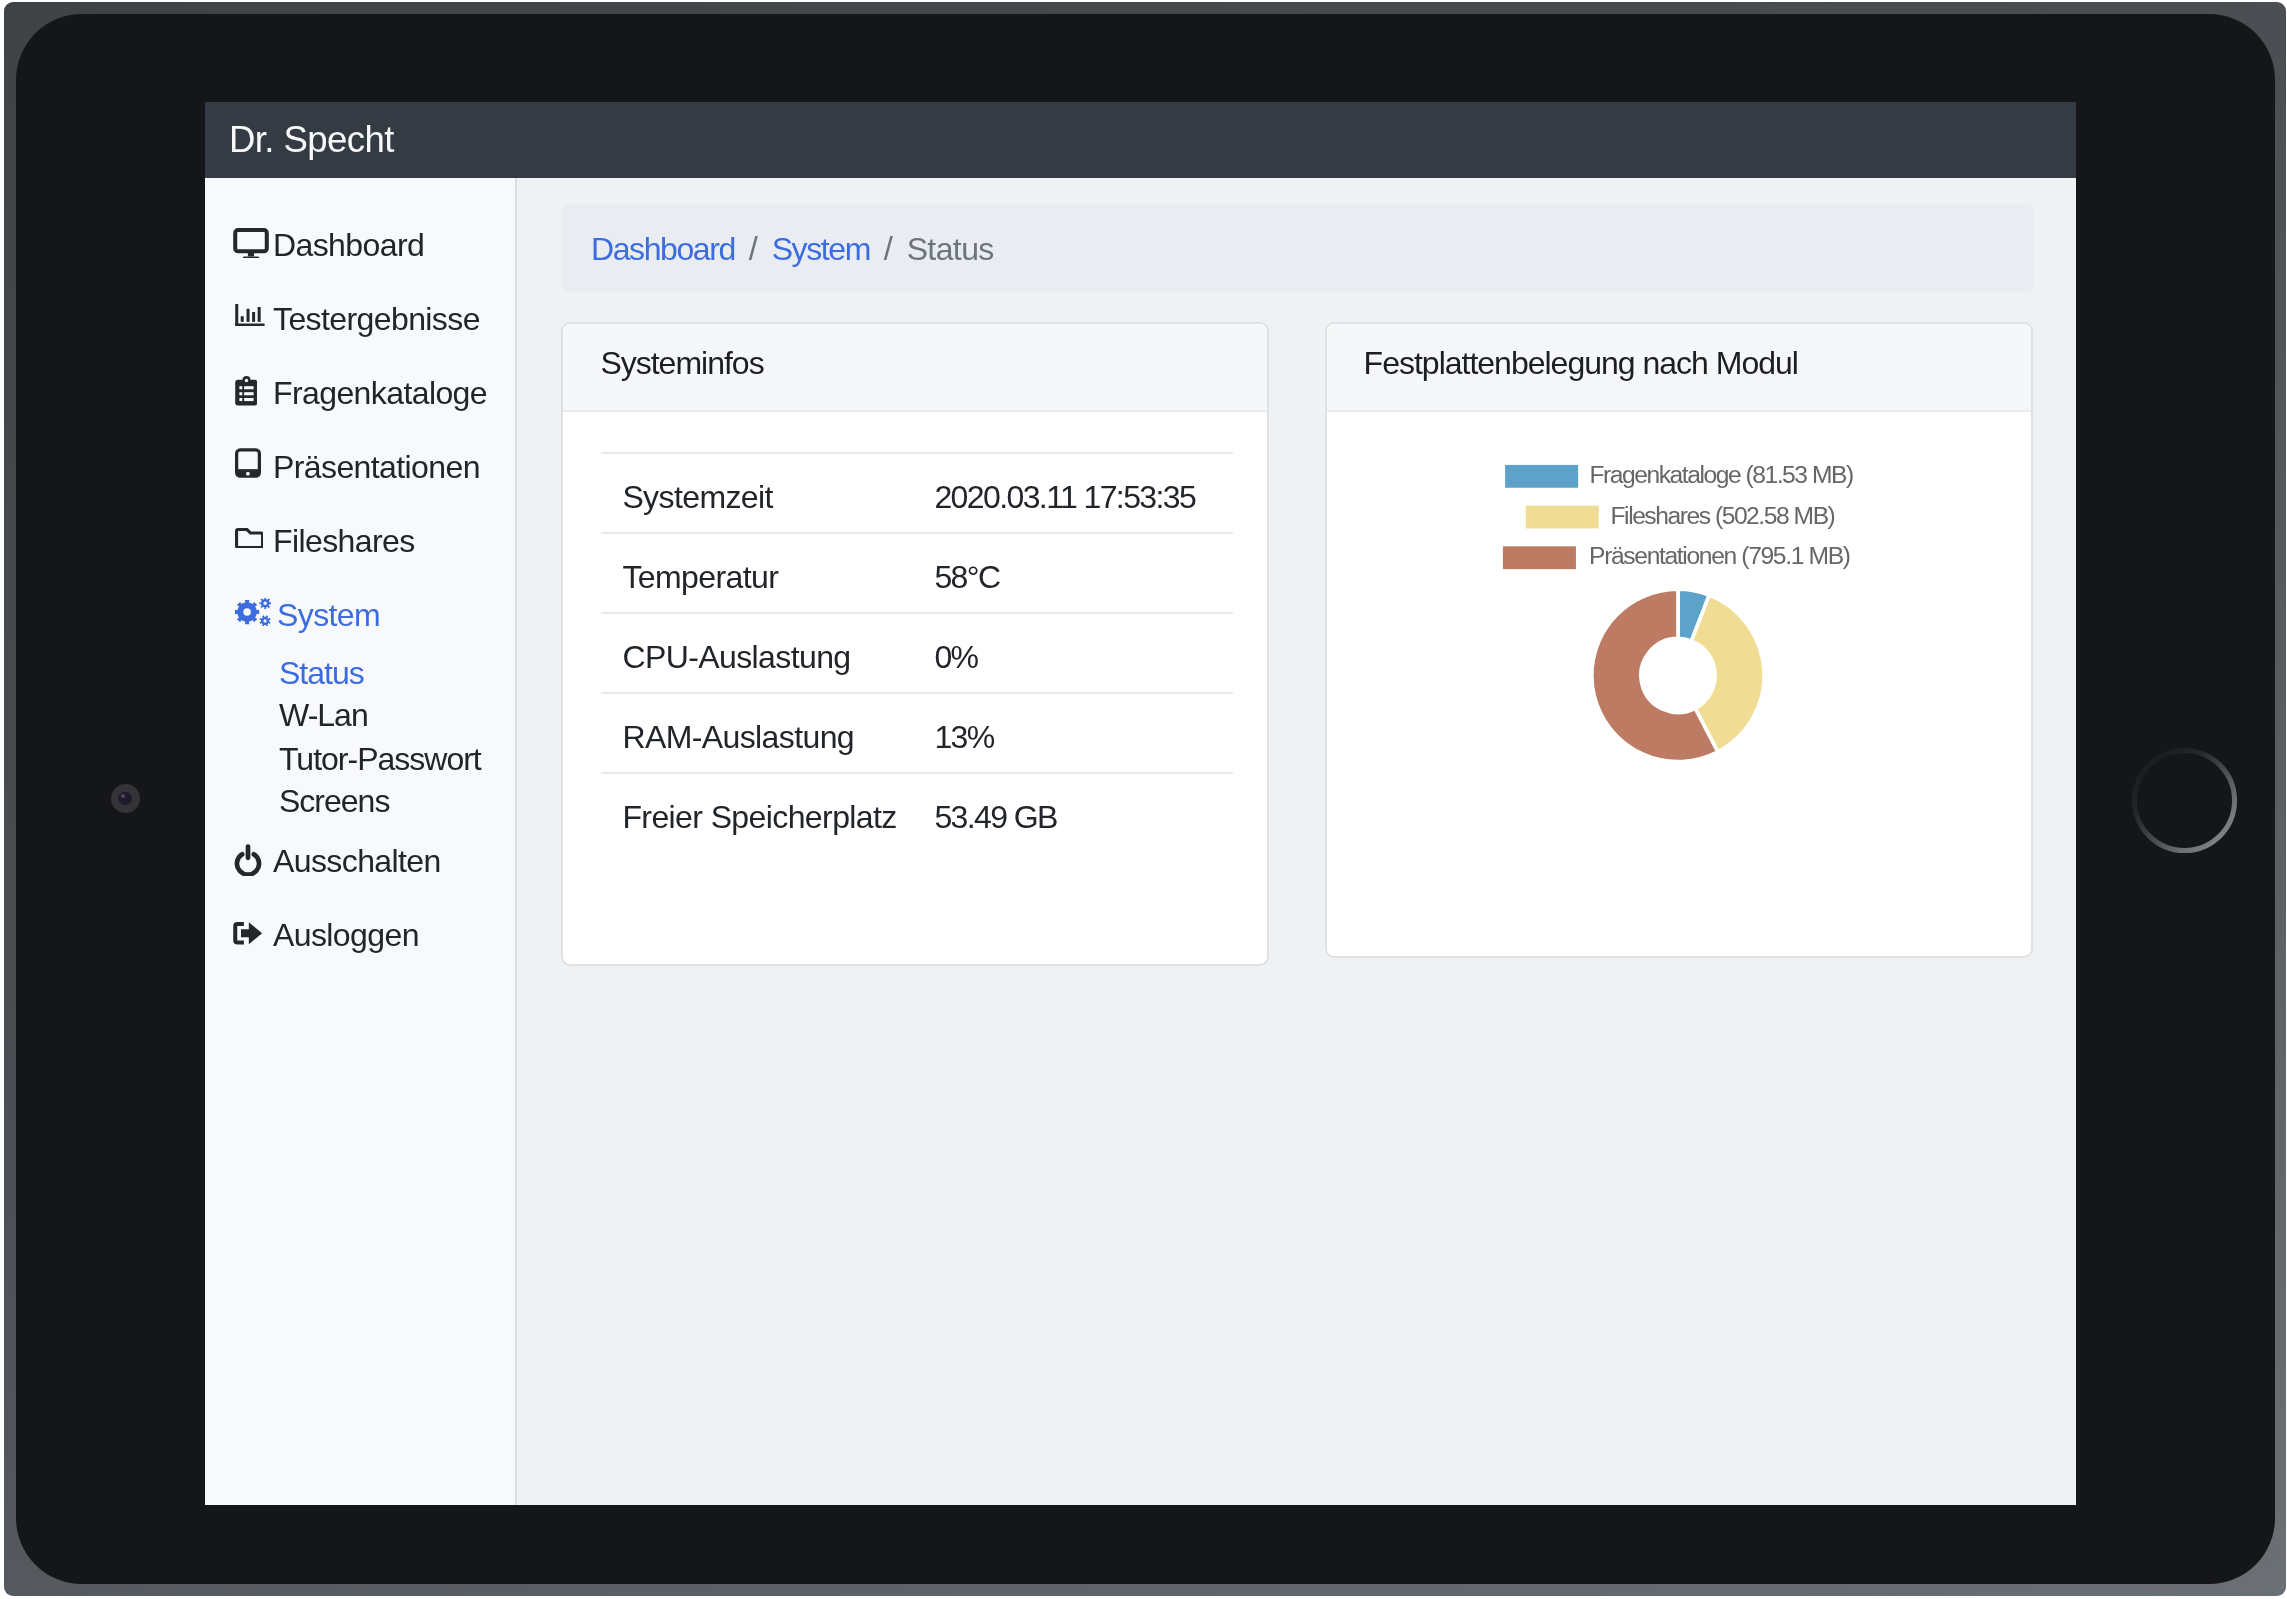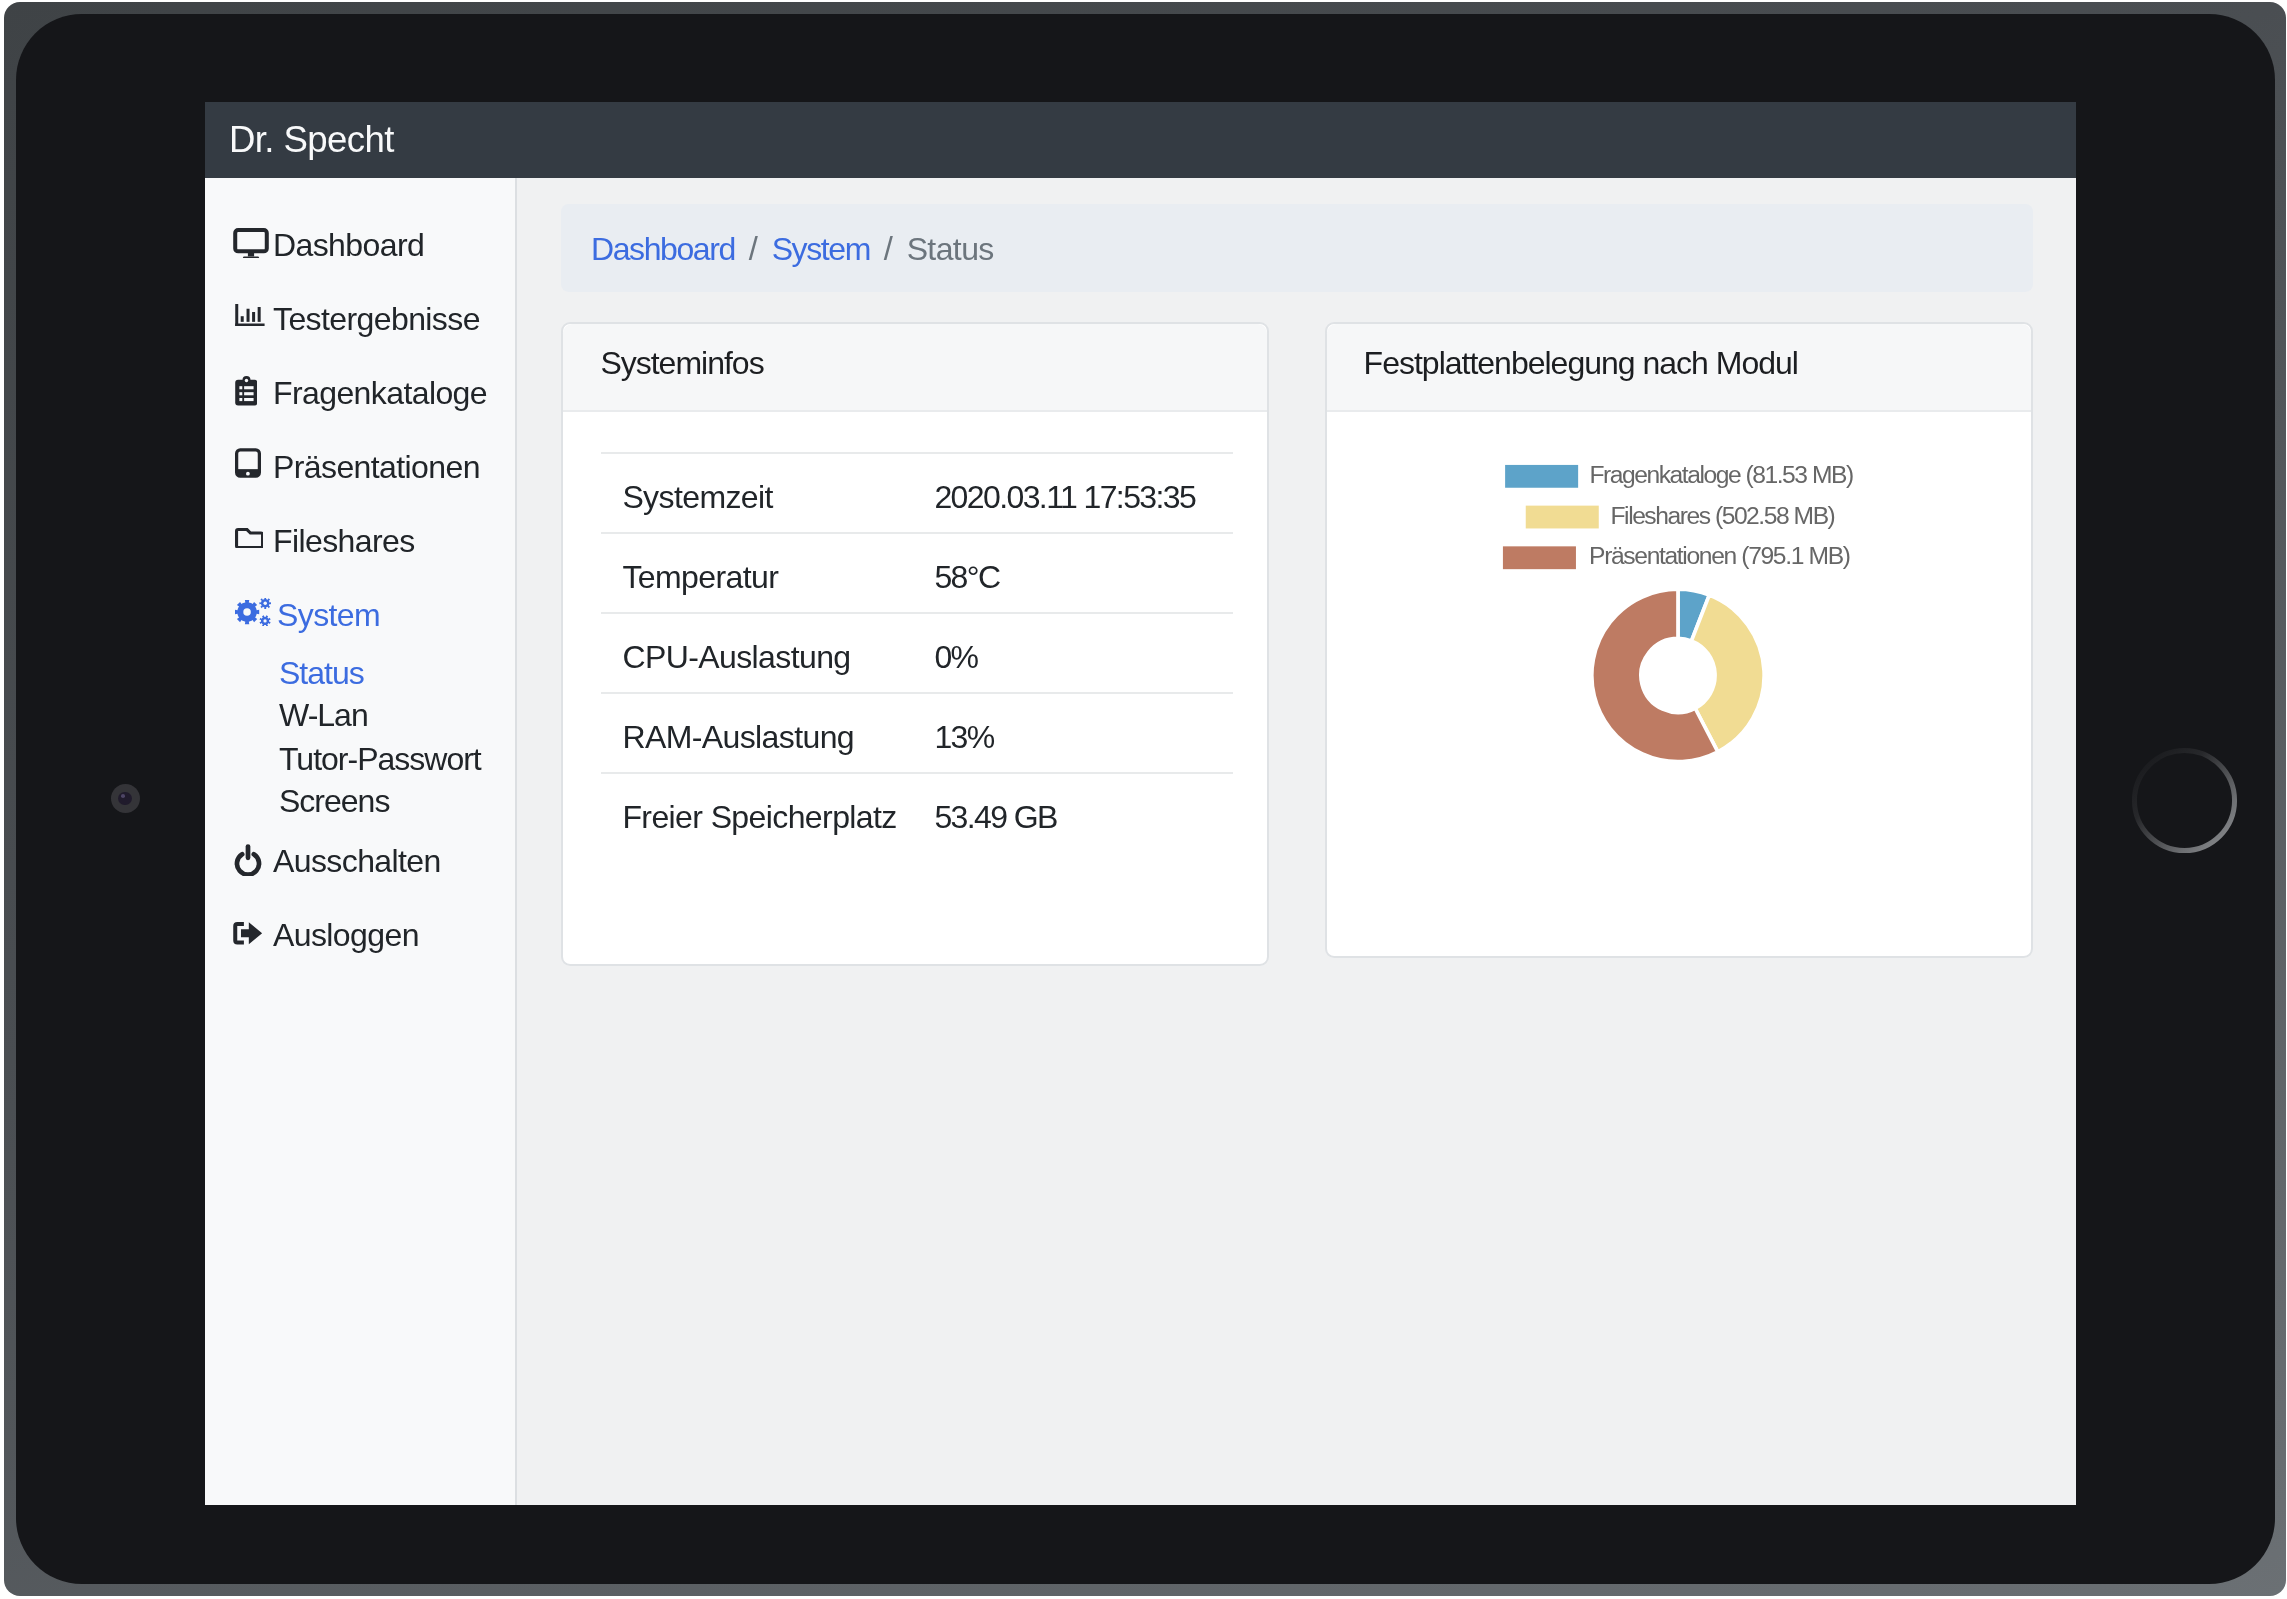--- a/index.html
+++ b/index.html
@@ -1,18 +1,18 @@
 <!DOCTYPE html>
 <html style="font-size:14.6px"><head>
 <meta charset="utf-8">
 <style>
 * { margin:0; padding:0; box-sizing:border-box; }
 html,body { width:2288px; height:1599px; background:#fff; font-family:"Liberation Sans", sans-serif; overflow:hidden; }
 #stage { position:relative; width:2288px; height:1599px; overflow:hidden; }
-.tablet { position:absolute; left:3.7px; top:1.8px; width:2282px; height:1594px; border-radius:16px; background:linear-gradient(155deg, #3f4346 0%, #4a4e52 40%, #6b7074 100%); }
+.tablet { position:absolute; left:3.7px; top:1.8px; width:2282px; height:1594px; border-radius:9px; background:linear-gradient(155deg, #3f4346 0%, #4a4e52 40%, #6b7074 100%); }
 .bezel { position:absolute; left:12px; top:12px; width:2259px; height:1570px; border-radius:66px; background:#151619; }
 .cam { position:absolute; left:107px; top:782px; width:29px; height:29px; border-radius:50%; background:#343438; }
 .cam::after { content:""; position:absolute; left:7.8px; top:7.8px; width:13.7px; height:13.7px; border-radius:50%; background:#201b2c; }
 .cam::before { content:""; position:absolute; left:10.5px; top:10.5px; width:4.1px; height:3.5px; border-radius:50%; background:#4d4565; z-index:2; }
 .home { position:absolute; left:2125px; top:743px; }
 .screen { position:absolute; left:201px; top:100px; width:1871px; height:1403px; overflow:hidden; background:#f0f1f2; }
 .app { position:relative; width:936px; height:702px; transform:scale(2) translateZ(0); transform-origin:0 0; will-change:transform; font-size:15.5px; color:#212529; }
 
 .navbar { position:absolute; left:0; top:0; width:936px; height:38px; background:#343b43; }
 .brand { position:absolute; left:12px; top:0; line-height:38px; font-size:18.3px; letter-spacing:-0.3px; color:#f8f9fa; }

